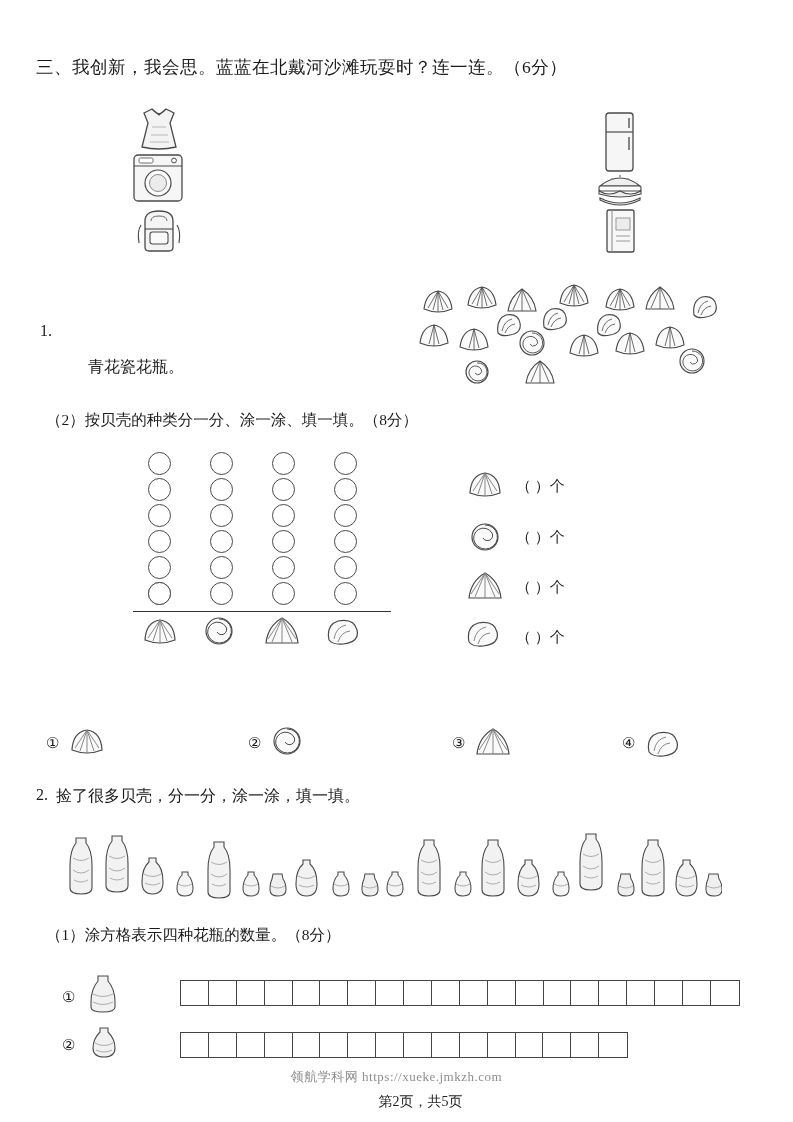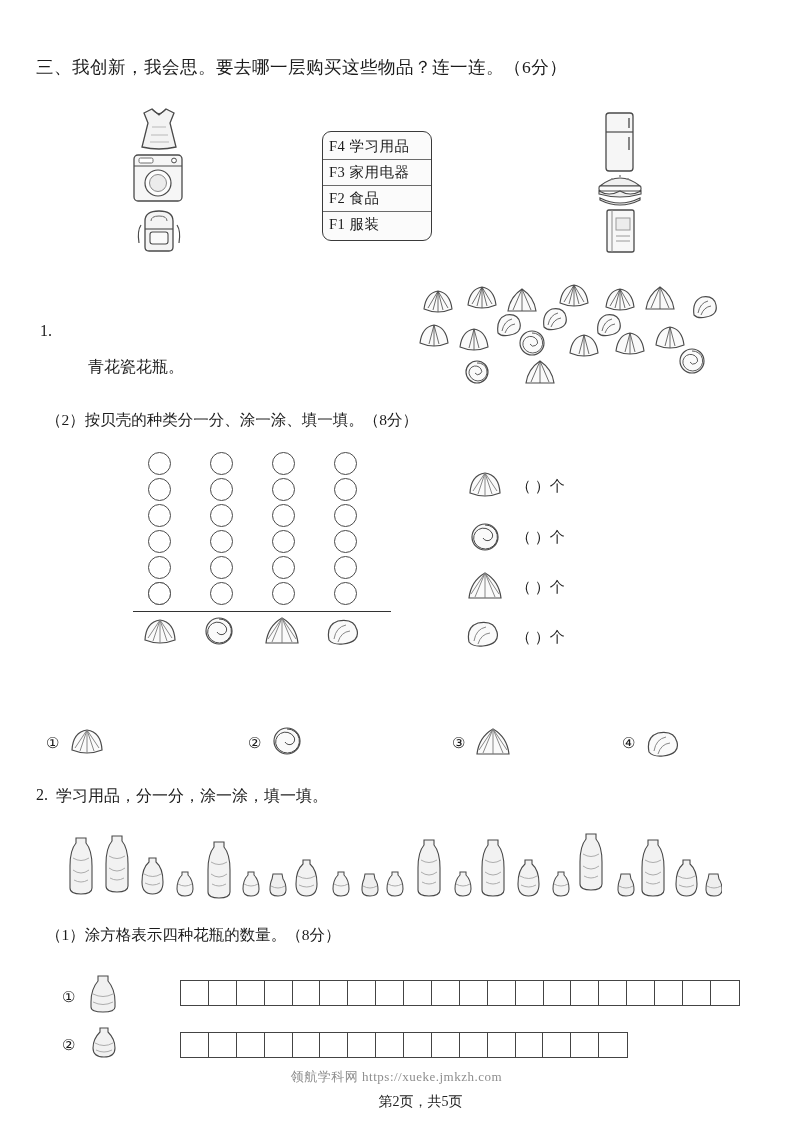--- a/index.html
+++ b/index.html
@@ -136,21 +136,21 @@
     padding-left: 32px;
   }
 
   svg { display: block; }
 </style>
 </head>
 <body>
 
 <div class="page">
 
-  <div class="abs hdr" id="sec3-title">三、我创新，我会思。要去哪一层购买这些物品？连一连。（6分）</div>
+  <div class="abs hdr" id="sec3-title">三、我创新，我会思。蓝蓝在北戴河沙滩玩耍时？连一连。（6分）</div>
 
   <div class="pic" style="left:130px; top:105px;">
     <svg width="58" height="46" viewBox="0 0 58 46">
       <path d="M22 4 L29 10 L36 4 L44 8 L40 18 L46 42 Q29 46 12 42 L18 18 L14 8 Z" fill="#f3f3f3" stroke="#4a4a4a" stroke-width="1.3"></path>
       <path d="M22 4 Q29 13 36 4" fill="none" stroke="#4a4a4a" stroke-width="1.1"></path>
       <path d="M22 22 L36 22 M21 30 L38 30 M20 37 L39 37" stroke="#b9b9b9" stroke-width="1"></path>
     </svg>
   </div>
 
   <div class="pic" style="left:128px; top:152px;">
@@ -168,29 +168,20 @@
     <svg width="58" height="50" viewBox="0 0 58 50">
       <path d="M15 16 Q15 6 29 6 Q43 6 43 16 L43 42 Q43 46 39 46 L19 46 Q15 46 15 42 Z" fill="#f4f4f4" stroke="#4a4a4a" stroke-width="1.3"></path>
       <path d="M21 16 Q21 11 29 11 Q37 11 37 16" fill="none" stroke="#6a6a6a" stroke-width="1"></path>
       <rect x="20" y="27" width="18" height="12" rx="2.5" fill="#fafafa" stroke="#4a4a4a" stroke-width="1.1"></rect>
       <line x1="15" y1="24" x2="43" y2="24" stroke="#4a4a4a" stroke-width="1.1"></line>
       <path d="M11 20 Q7 26 9 38" fill="none" stroke="#4a4a4a" stroke-width="1.2"></path>
       <path d="M47 20 Q51 26 49 38" fill="none" stroke="#4a4a4a" stroke-width="1.2"></path>
     </svg>
   </div>
 
-  <div class="abs" id="floor-box">
-    <div class="fl">F4 学习用品</div>
-    <div class="fl">F3 家用电器</div>
-    <div class="fl">F2 食品</div>
-    <div class="fl">F1 服装</div>
-    <div class="floor-sep" style="top:27px;"></div>
-    <div class="floor-sep" style="top:53px;"></div>
-    <div class="floor-sep" style="top:79px;"></div>
-  </div>
 
   <div class="pic" style="left:598px; top:110px;">
     <svg width="42" height="64" viewBox="0 0 42 64">
       <rect x="8" y="3" width="27" height="58" rx="3" fill="#f6f6f6" stroke="#4a4a4a" stroke-width="1.3"></rect>
       <line x1="8" y1="22" x2="35" y2="22" stroke="#4a4a4a" stroke-width="1.2"></line>
       <line x1="31" y1="8" x2="31" y2="18" stroke="#6a6a6a" stroke-width="1.6"></line>
       <line x1="31" y1="27" x2="31" y2="40" stroke="#6a6a6a" stroke-width="1.6"></line>
     </svg>
   </div>
 
@@ -426,21 +417,21 @@
 
   <div class="optlabel" style="left:622px; top:734px;">④</div>
   <div class="pic" style="left:646px; top:730px;">
     <svg width="36" height="28" viewBox="0 0 36 28">
       <path d="M3 22 Q0 7 12 3 Q28 0 31 12 Q34 24 17 26 Q7 27 3 22 Z" fill="#fafafa" stroke="#4a4a4a" stroke-width="1.2"></path>
       <path d="M8 21 Q10 9 20 7 M12 24 Q15 14 24 13" fill="none" stroke="#7a7a7a" stroke-width=".9"></path>
     </svg>
   </div>
 
   <div class="abs q" style="left:36px; top:786px;">2.</div>
-  <div class="abs q" style="left:56px; top:786px;">学习用品，分一分，涂一涂，填一填。</div>
+  <div class="abs q" style="left:56px; top:786px;">捡了很多贝壳，分一分，涂一涂，填一填。</div>
 
   <div class="pic" style="left:62px; top:826px;">
     <svg width="660" height="82" viewBox="0 0 660 82">
       <defs>
         <g id="tallv">
           <path d="M6 2 L16 2 L16 7 Q22 14 22 30 L22 52 Q22 58 11 58 Q0 58 0 52 L0 30 Q0 14 6 7 Z" fill="#f2f2f2" stroke="#4a4a4a" stroke-width="1.1"></path>
           <path d="M3 22 q8 5 16 0 M3 34 q8 6 16 0 M4 44 q7 4 14 0" stroke="#9a9a9a" stroke-width=".8" fill="none"></path>
         </g>
         <g id="roundv">
           <path d="M5 2 L12 2 L12 6 Q19 12 19 26 Q19 38 8.5 38 Q-2 38 -2 26 Q-2 12 5 6 Z" fill="#f2f2f2" stroke="#4a4a4a" stroke-width="1.1"></path>

